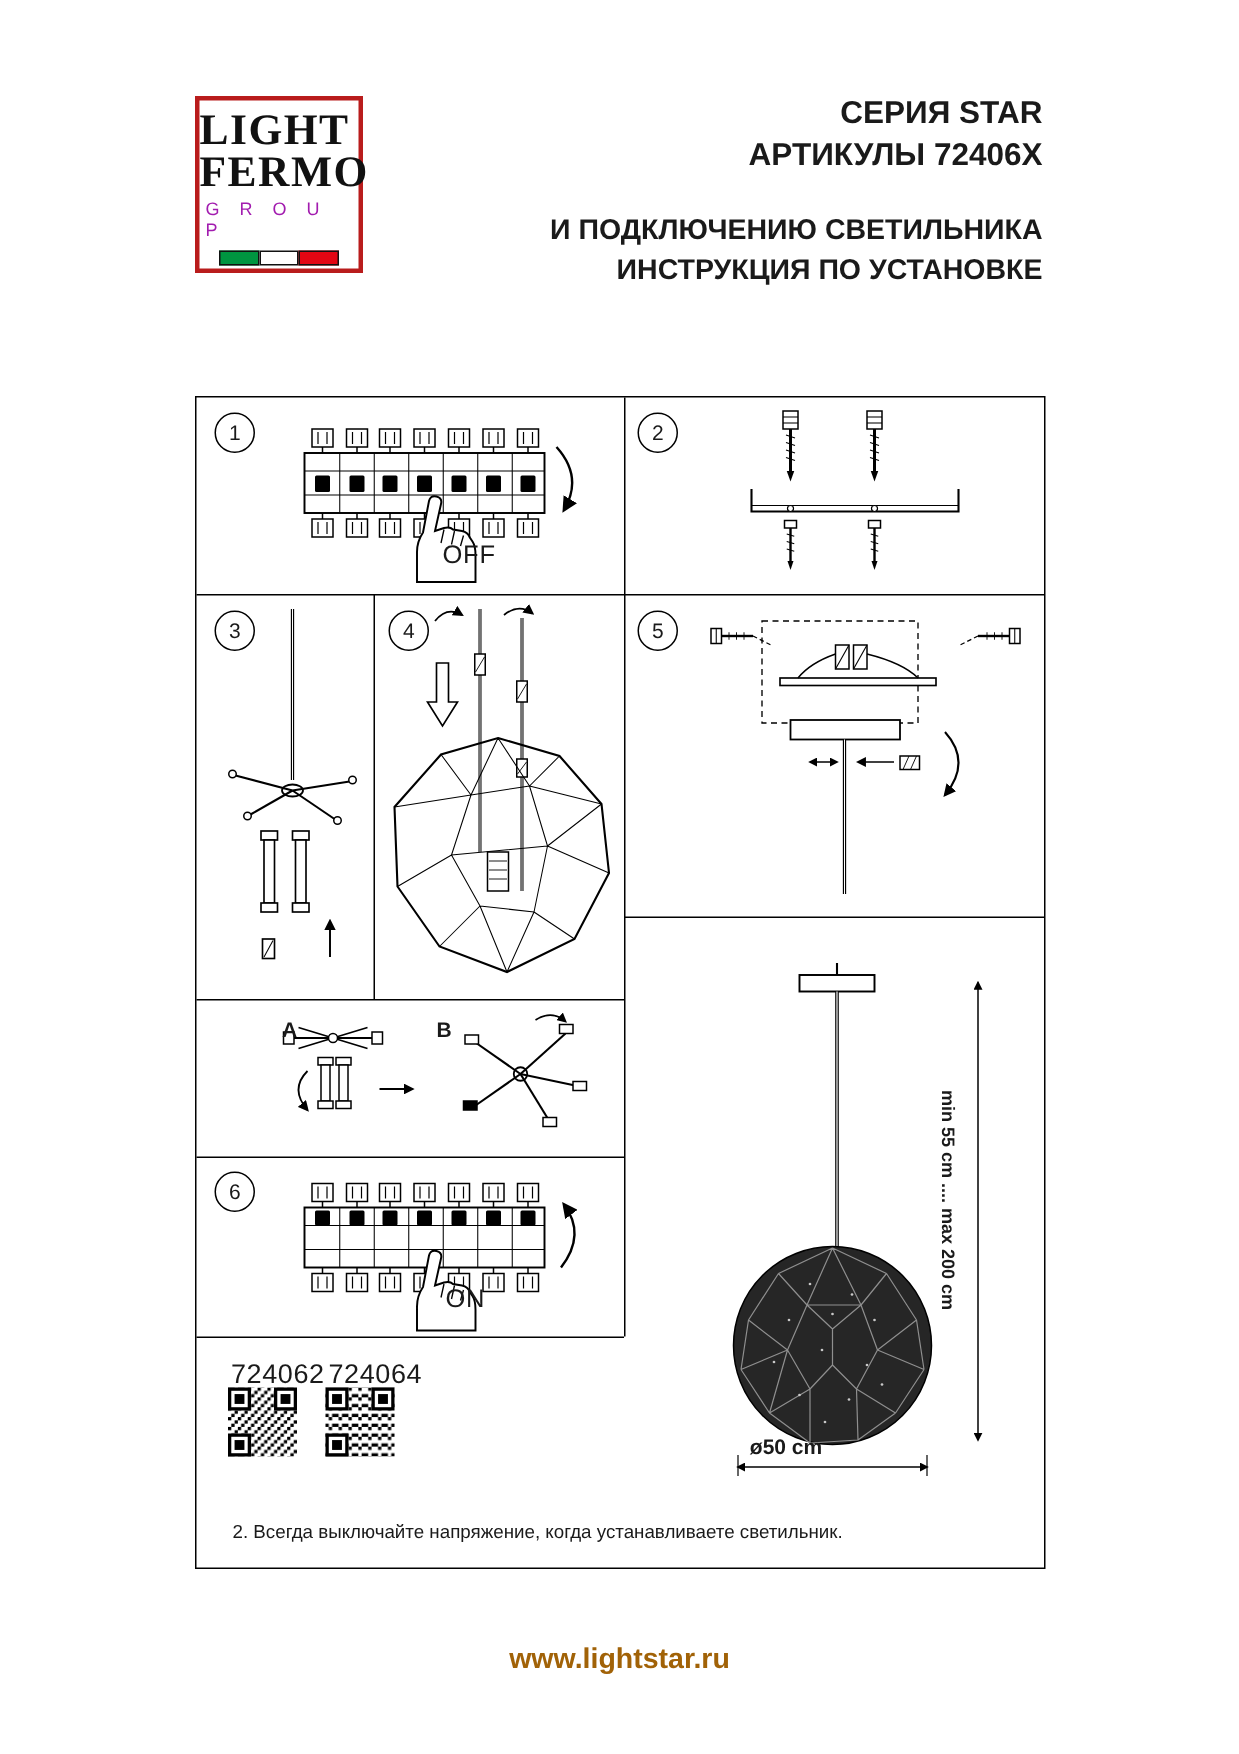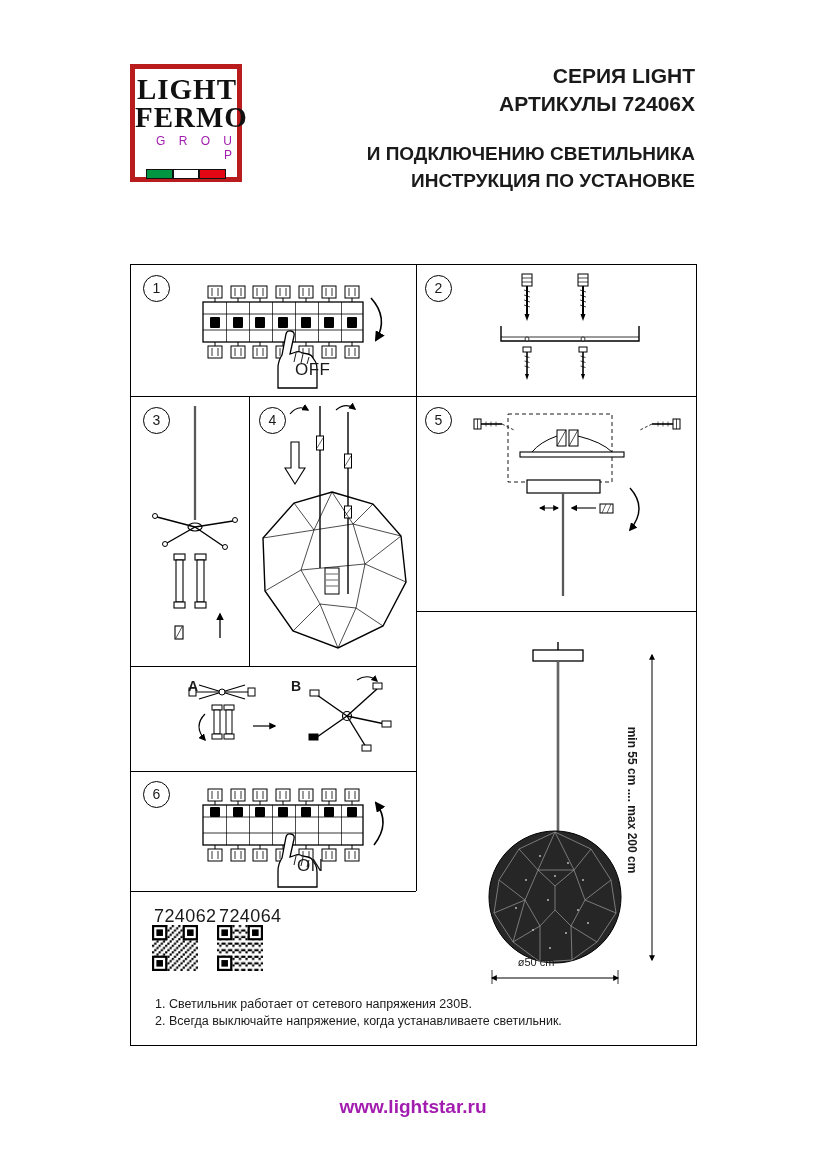--- a/index.html
+++ b/index.html
@@ -1,21 +1,21 @@
 <!DOCTYPE html>
 <html><head>
 <meta charset="utf-8">
 <style>
   html,body{margin:0;padding:0;background:#fff;}
   .page{position:relative;width:826px;height:1169px;background:#fff;overflow:hidden;
         font-family:"Liberation Sans",sans-serif;color:#1a1a1a;}
   .ln{position:absolute;background:#000;}
   
-  .logo{position:absolute;left:130px;top:64px;width:112px;height:118px;border:5px solid #b91c1c;
-        box-sizing:border-box;text-align:right;padding-top:6px;}
+  .logo{position:absolute;left:130px;top:64px;width:112px;height:118px;border:3px solid #b91c1c;
+        box-sizing:border-box;text-align:left;padding-top:6px;}
   .logo-big{font-family:"Liberation Serif",serif;font-weight:700;font-size:29px;line-height:28px;
         letter-spacing:1px;color:#111;}
   .logo-group{font-size:12px;letter-spacing:5px;margin-top:3px;margin-left:4px;color:#a21caf;}
   .logo-flag{display:flex;width:80px;height:10px;margin:7px auto 0;}
   .logo-flag span{flex:1;border:1px solid #111;box-sizing:border-box;}
   .f-green{background:#009540;} .f-white{background:#fff;} .f-red{background:#e30613;}
   
   .header{position:absolute;right:131px;top:62px;text-align:right;}
   .hdr-series{font-size:21px;font-weight:700;line-height:28px;}
   .hdr-title{font-size:19px;font-weight:700;line-height:27px;}
@@ -25,42 +25,42 @@
         box-sizing:content-box;}
   
   .step{position:absolute;width:25px;height:25px;border:1.5px solid #000;border-radius:50%;
         text-align:center;line-height:25px;font-size:14px;background:#fff;}
   .lbl{position:absolute;font-size:17px;letter-spacing:.5px;}
   .vlbl{position:absolute;font-size:14px;font-weight:700;}
   .code{position:absolute;font-size:18px;letter-spacing:.4px;}
   .note{position:absolute;left:155px;font-size:12.5px;line-height:17px;}
   .dim-rot{position:absolute;left:552px;top:793px;width:160px;text-align:center;font-size:12px;
         font-weight:700;transform:rotate(90deg);}
-  .dim-dia{position:absolute;left:496px;top:956px;width:80px;text-align:center;font-size:11px;font-weight:400;}
-  .footer{position:absolute;left:0;top:1096px;width:100%;text-align:center;font-size:19px;font-weight:700;color:#a21caf;}
+  .dim-dia{position:absolute;left:484px;top:956px;width:80px;text-align:center;font-size:14px;font-weight:700;}
+  .footer{position:absolute;left:0;top:1096px;width:100%;text-align:center;font-size:19px;font-weight:700;color:#a16207;}
   svg{position:absolute;overflow:visible;}
 </style>
 </head>
 <body>
 
 <div class="page">
 
   <div class="logo">
     <div class="logo-big">LIGHT</div>
     <div class="logo-big">FERMO</div>
     <div class="logo-group">G R O U P</div>
     <div class="logo-flag">
       <span class="f-green"></span>
         <span class="f-white"></span>
         <span class="f-red"></span>
     </div>
   </div>
 
   <div class="header">
-    <div class="hdr-series">СЕРИЯ LIGHT</div>
+    <div class="hdr-series">СЕРИЯ STAR</div>
     <div class="hdr-series">АРТИКУЛЫ 72406X</div>
     <div class="hdr-gap"></div>
     <div class="hdr-title">И ПОДКЛЮЧЕНИЮ СВЕТИЛЬНИКА</div>
     <div class="hdr-title">ИНСТРУКЦИЯ ПО УСТАНОВКЕ</div>
   </div>
 
   <div class="main-box">
     <div class="ln" style="left:0;top:131px;width:565px;height:1px;"></div>
     <div class="ln" style="left:285px;top:0;width:1px;height:626px;"></div>
     <div class="ln" style="left:118px;top:131px;width:1px;height:270px;"></div>
@@ -454,18 +454,17 @@
         <circle cx="160" cy="305" r="0.9"></circle>
     </g>
     <line x1="224" y1="37" x2="224" y2="342" stroke="#000" stroke-width="1" marker-start="url(#mp)" marker-end="url(#mp)"></line>
     <line x1="64" y1="352" x2="64" y2="366" stroke="#000" stroke-width="0.8"></line>
     <line x1="190" y1="352" x2="190" y2="366" stroke="#000" stroke-width="0.8"></line>
     <line x1="64" y1="360" x2="190" y2="360" stroke="#000" stroke-width="1" marker-start="url(#mp)" marker-end="url(#mp)"></line>
   </svg>
   <div class="dim-rot">min 55 cm .... max 200 cm</div>
   <div class="dim-dia">ø50 cm</div>
 
-  <div class="note" style="top:996px;">1. Светильник работает от сетевого напряжения 230В.</div>
   <div class="note" style="top:1013px;">2. Всегда выключайте напряжение, когда устанавливаете светильник.</div>
 
   <div class="footer">www.lightstar.ru</div>
 
 </div>
 
 </body></html>

